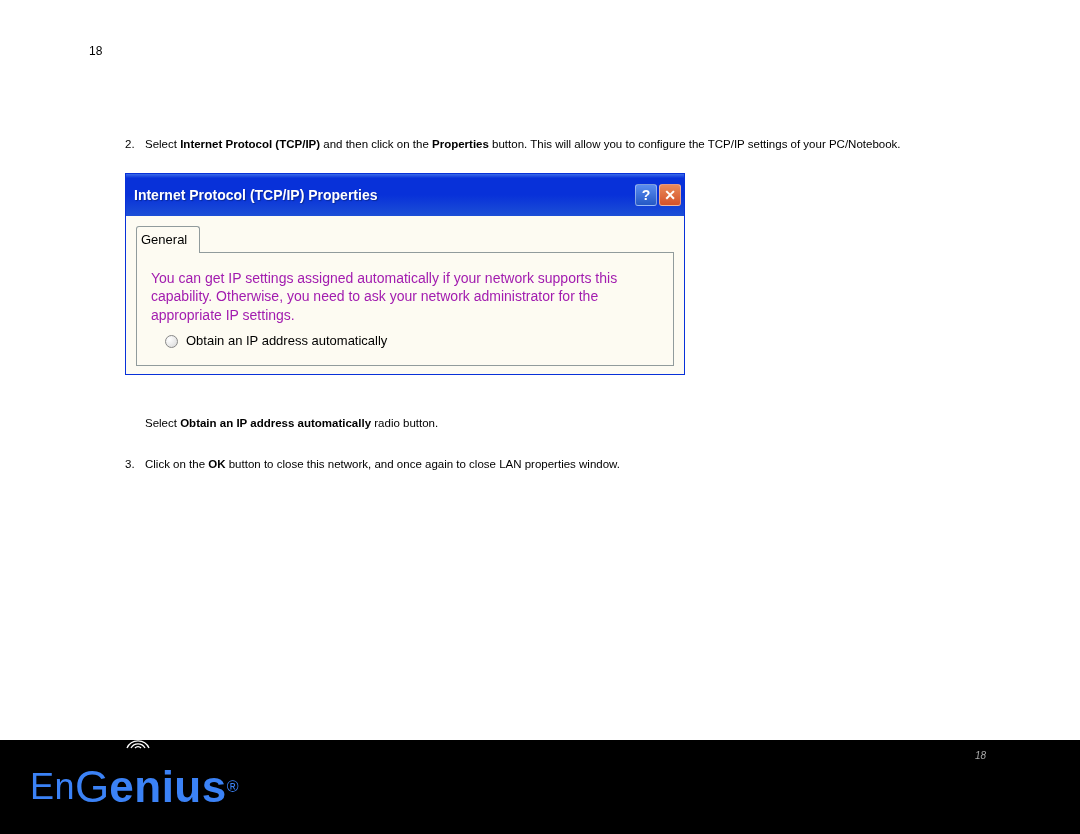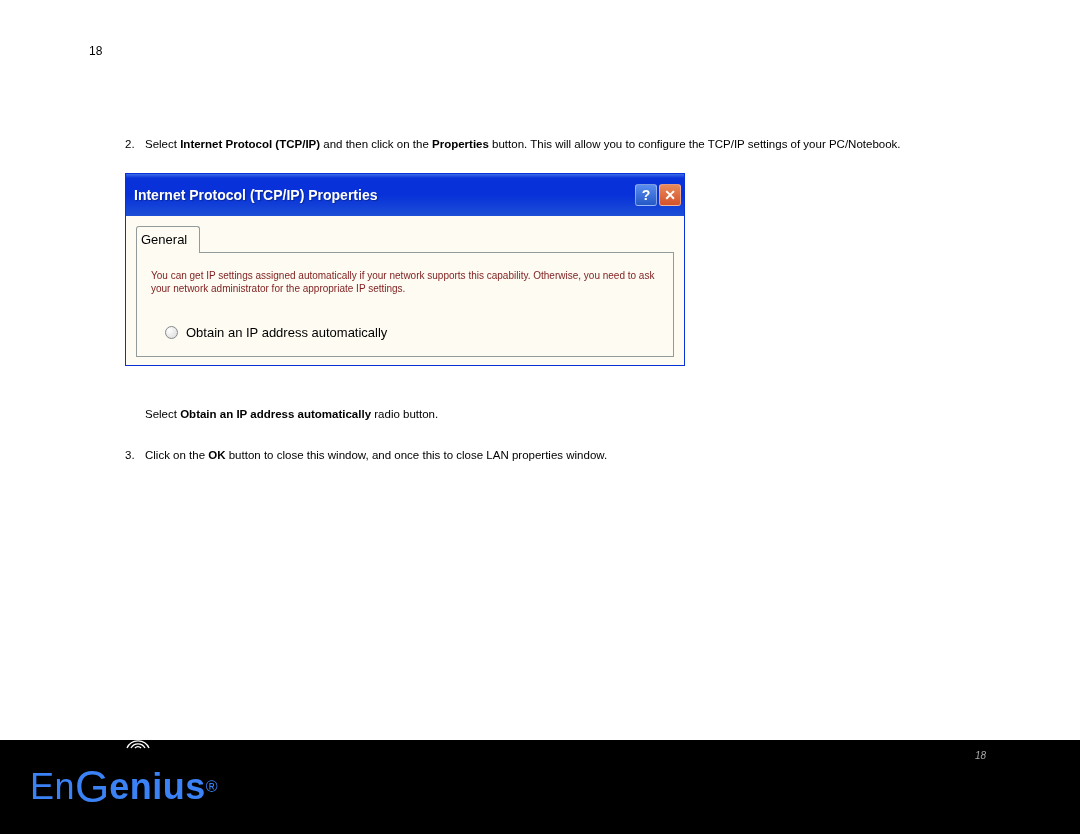--- a/index.html
+++ b/index.html
@@ -101,24 +101,24 @@
       z-index: 2;
     }
     .tab-panel {
       border: 1px solid #919b9c;
       border-top: 1px solid #919b9c;
       background: #fdfbf2;
       padding: 16px 14px 14px 14px;
       position: relative;
     }
     .info-text {
-      font-size: 10px;
+      font-size: 14px;
       line-height: 1.35;
-      color: #7f1d1d;
-      margin-bottom: 28px;
+      color: #a21caf;
+      margin-bottom: 7px;
     }
     .radio-row {
       display: flex;
       align-items: center;
       gap: 8px;
       margin-left: 14px;
     }
     .radio-circle {
       width: 13px;
       height: 13px;
@@ -157,21 +157,21 @@
       font-style: italic;
     }
     .brand {
       display: flex;
       align-items: center;
       color: #3b82f6;
       font-family: "Century Gothic", "Avant Garde", sans-serif;
     }
     .brand-en { font-size: 36px; font-weight: 300; letter-spacing: 0.5px; }
     .brand-g { font-size: 44px; font-weight: 300; position: relative; }
-    .brand-rest { font-size: 36px; font-weight: 600; letter-spacing: 0.5px; }
+    .brand-rest { font-size: 44px; font-weight: 600; letter-spacing: 0.5px; }
     .brand-r { font-size: 16px; vertical-align: super; }
     .wifi-arc {
       position: absolute;
       top: -8px;
       left: 123px;
     }
     .wifi-arc svg { display: block; }
   </style>
 </head>
 <body>
@@ -208,21 +208,21 @@
     </div>
   </div>
 
   <div class="after-window">
     <div class="sub-step">
       <span>Select </span><span class="bold">Obtain an IP address automatically</span><span> radio button.</span>
     </div>
     <div class="step">
       <div class="step-num">3.</div>
       <div class="step-text">
-        <span>Click on the </span><span class="bold">OK</span><span> button to close this window, and once this to close LAN properties window.</span>
+        <span>Click on the </span><span class="bold">OK</span><span> button to close this network, and once again to close LAN properties window.</span>
       </div>
     </div>
   </div>
 </div>
 
 <div class="footer">
   <div class="footer-page">18</div>
   <div class="brand">
     <span class="brand-en">En</span>
       <span class="brand-g">G</span>

